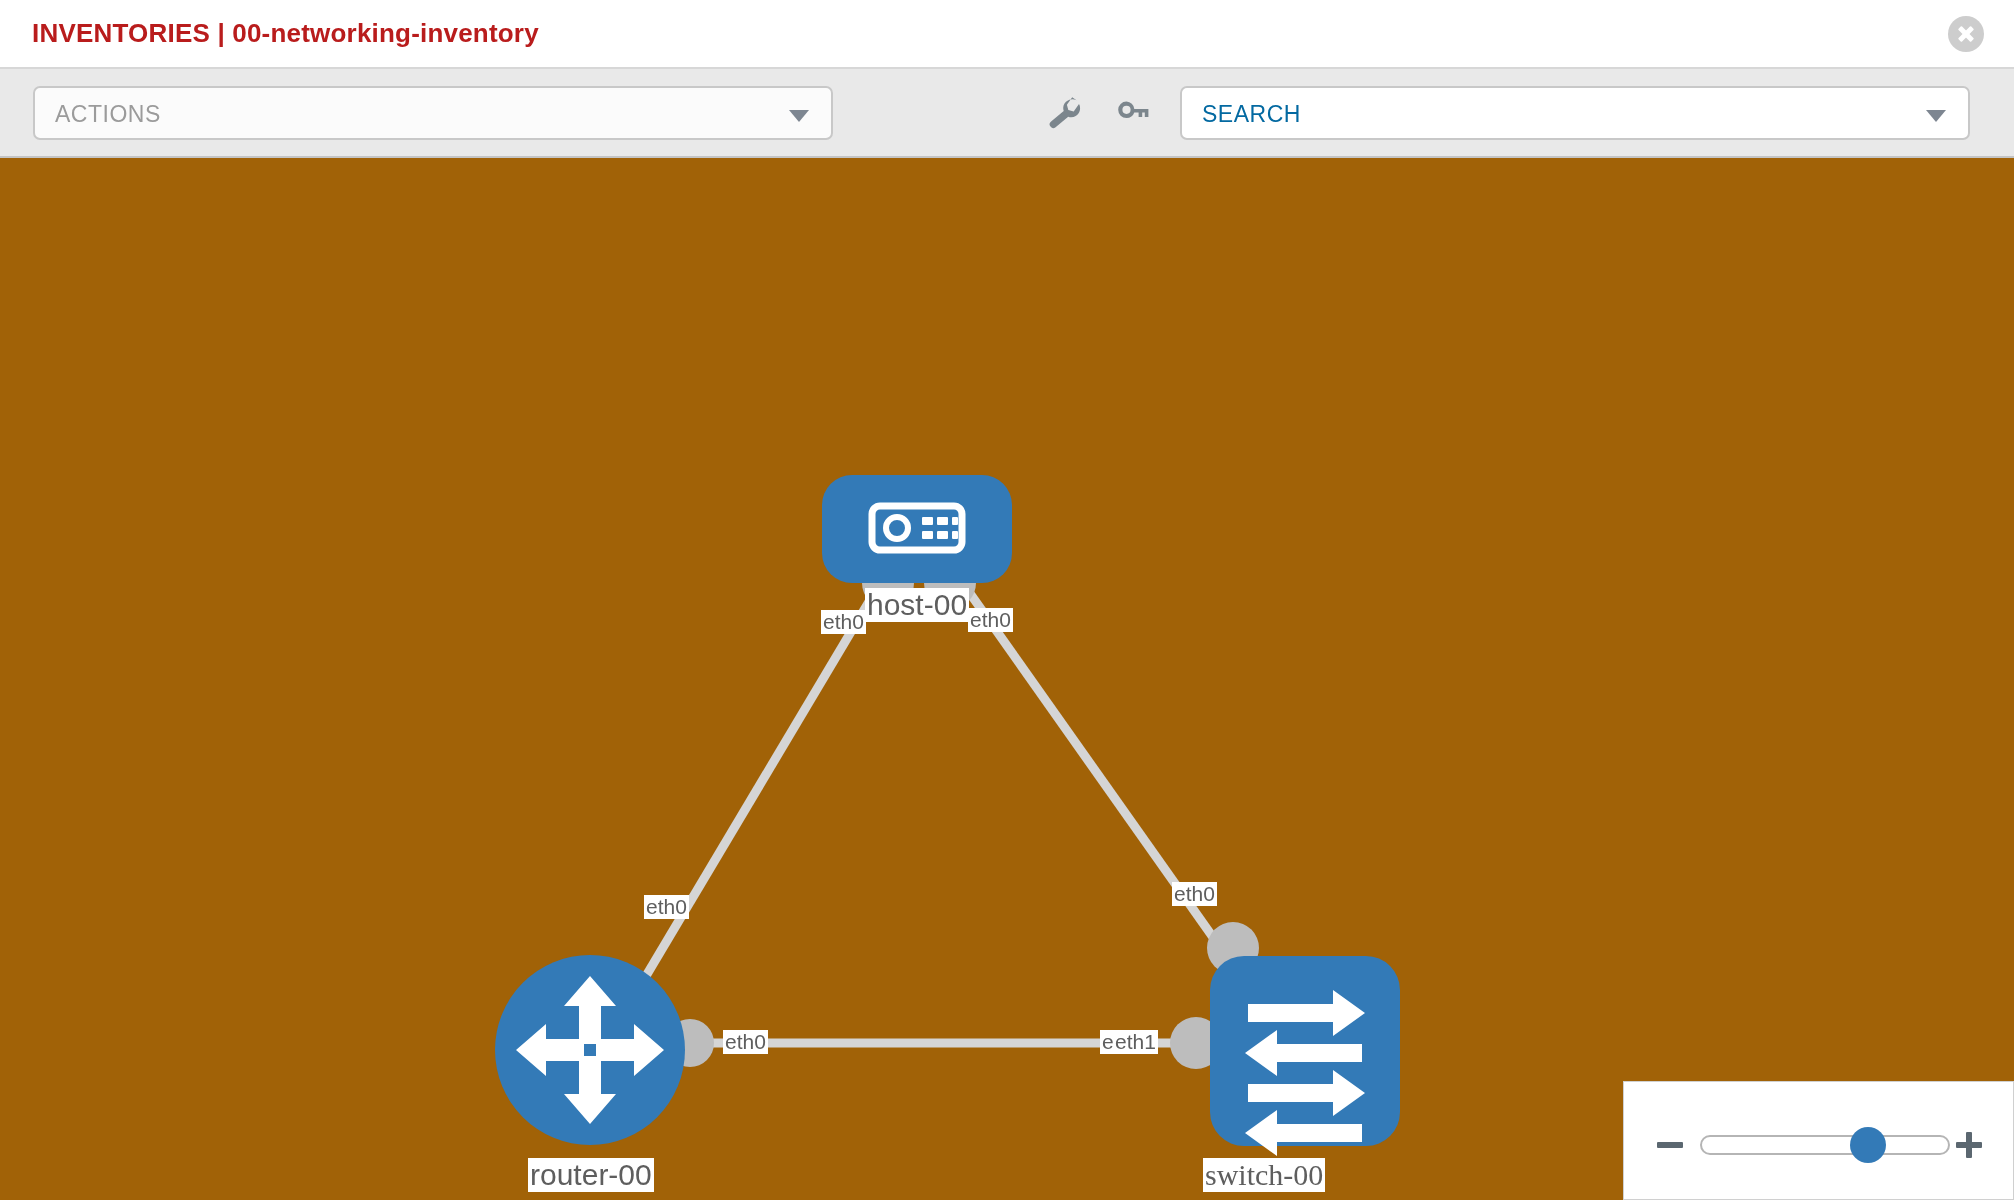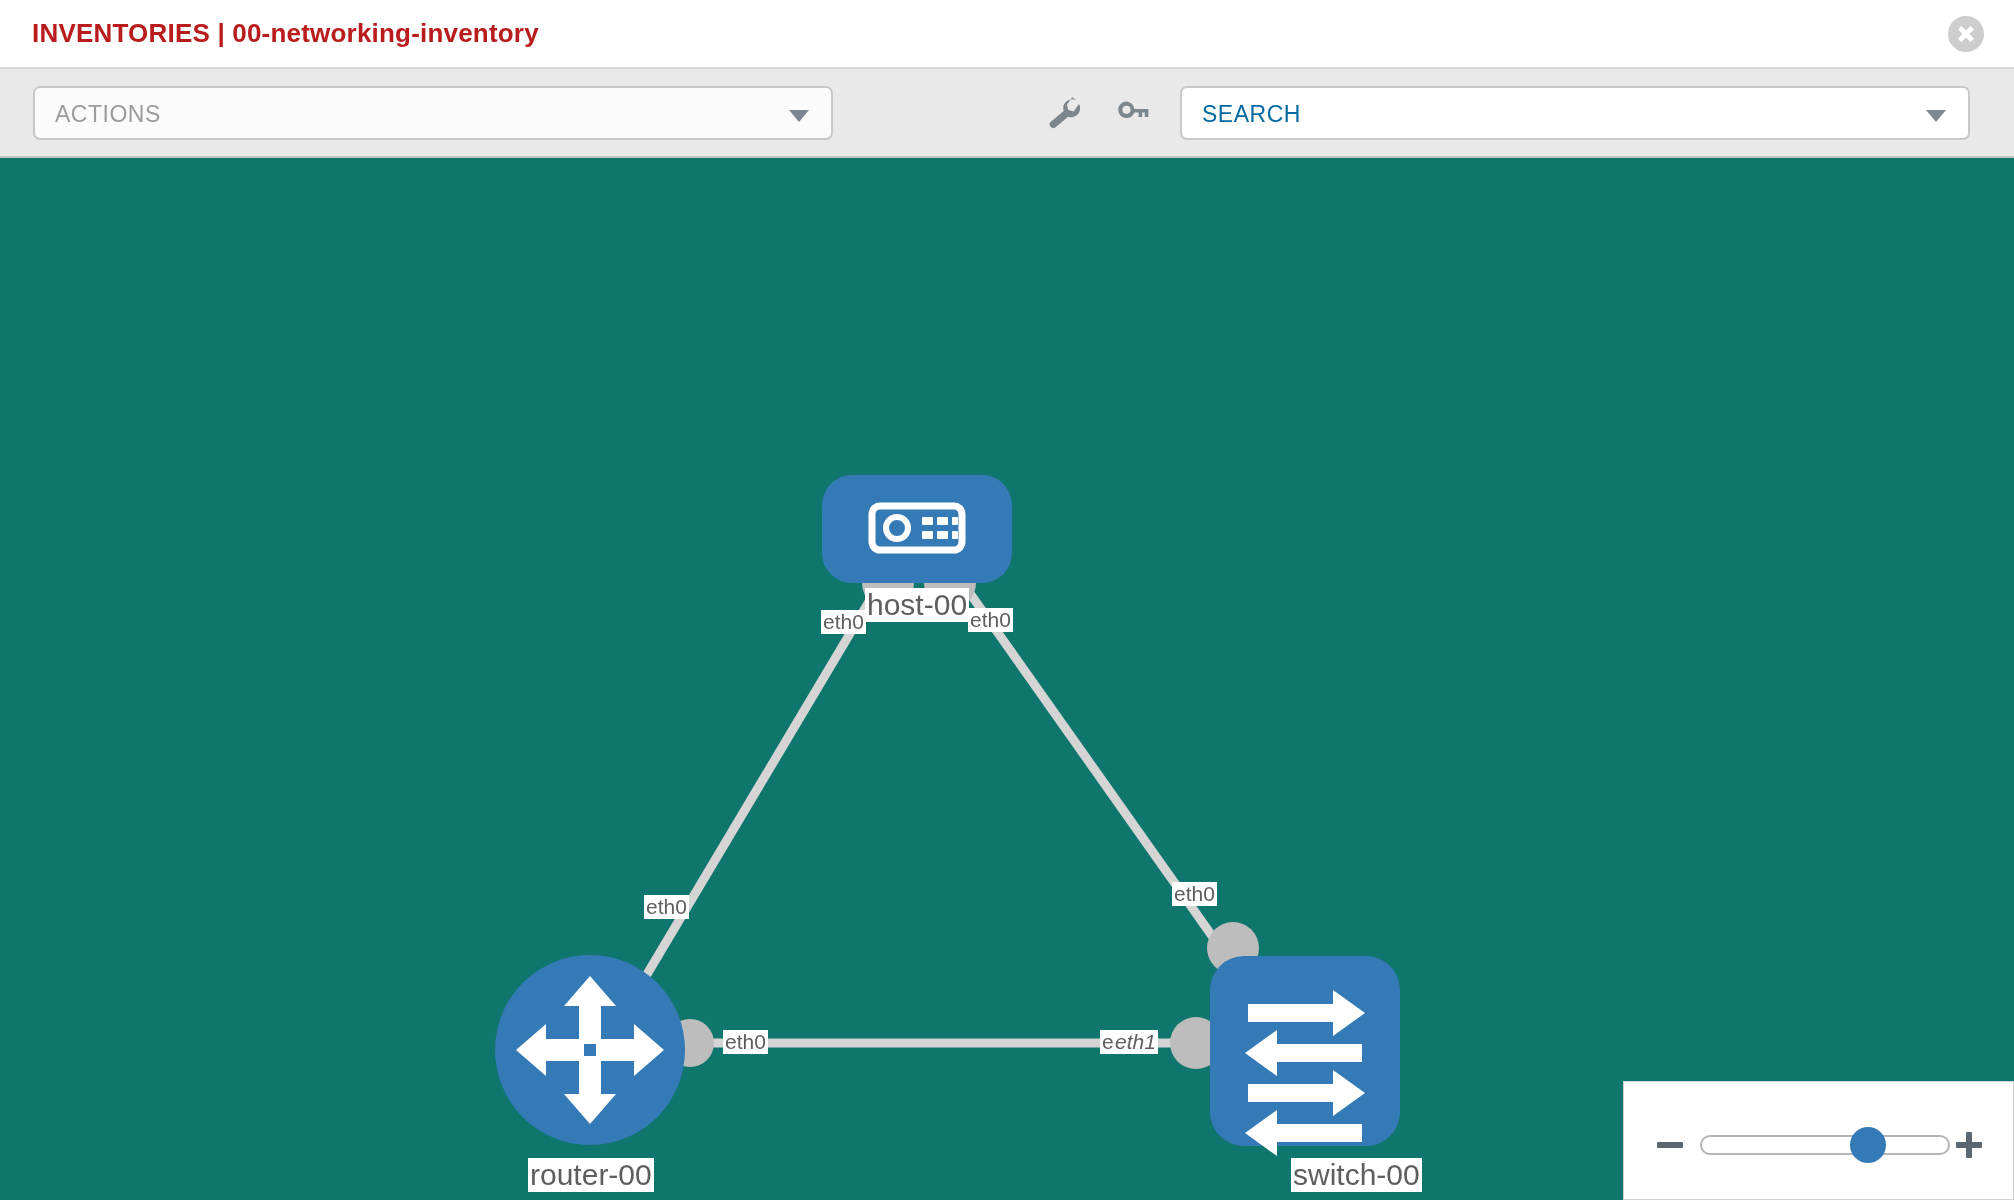--- a/index.html
+++ b/index.html
@@ -128,21 +128,21 @@
     color: #0369a1;
     letter-spacing: .5px;
   }
 
   
   .canvas {
     position: absolute;
     left: 0; top: 158px;
     width: 2014px;
     height: 1042px;
-    background: #0f766e;
+    background: #a16207;
     overflow: hidden;
   }
   .topo-svg {
     position: absolute;
     left: 0; top: 0;
     width: 2014px;
     height: 1042px;
   }
 
   
@@ -325,35 +325,35 @@
 
         <path d="M1362 966 h-85 v-14 l-32 23 32 23 v-14 h85 z"></path>
       </g>
     </g>
   </svg>
 
   <div class="node-name" style="left:865px; top:430px;">host-00</div>
 
   <div class="node-name" style="left:528px; top:1000px;">router-00</div>
 
-  <div class="node-name" style="left:1291px; top:1000px;">switch-00</div>
+  <div class="node-name" style="left:1203px; top:1000px;font-family:Liberation Serif, serif;">switch-00</div>
 
   <div class="edge-label" style="left:821px; top:452px;">eth0</div>
 
   <div class="edge-label" style="left:968px; top:450px;">eth0</div>
 
   <div class="edge-label" style="left:644px; top:737px;">eth0</div>
 
   <div class="edge-label" style="left:1172px; top:724px;">eth0</div>
 
   <div class="edge-label" style="left:723px; top:872px;">eth0</div>
 
   <div class="edge-label" style="left:1100px; top:872px;">eth0</div>
 
-  <div class="edge-label" style="left:1113px; top:872px;font-style:italic;">eth1</div>
+  <div class="edge-label" style="left:1113px; top:872px;">eth1</div>
 </div>
 
 <div class="zoom-panel">
   <div class="zoom-minus"></div>
   <div class="zoom-track"></div>
   <div class="zoom-thumb"></div>
   <div class="zoom-plus"></div>
 </div>
 
 </body></html>

